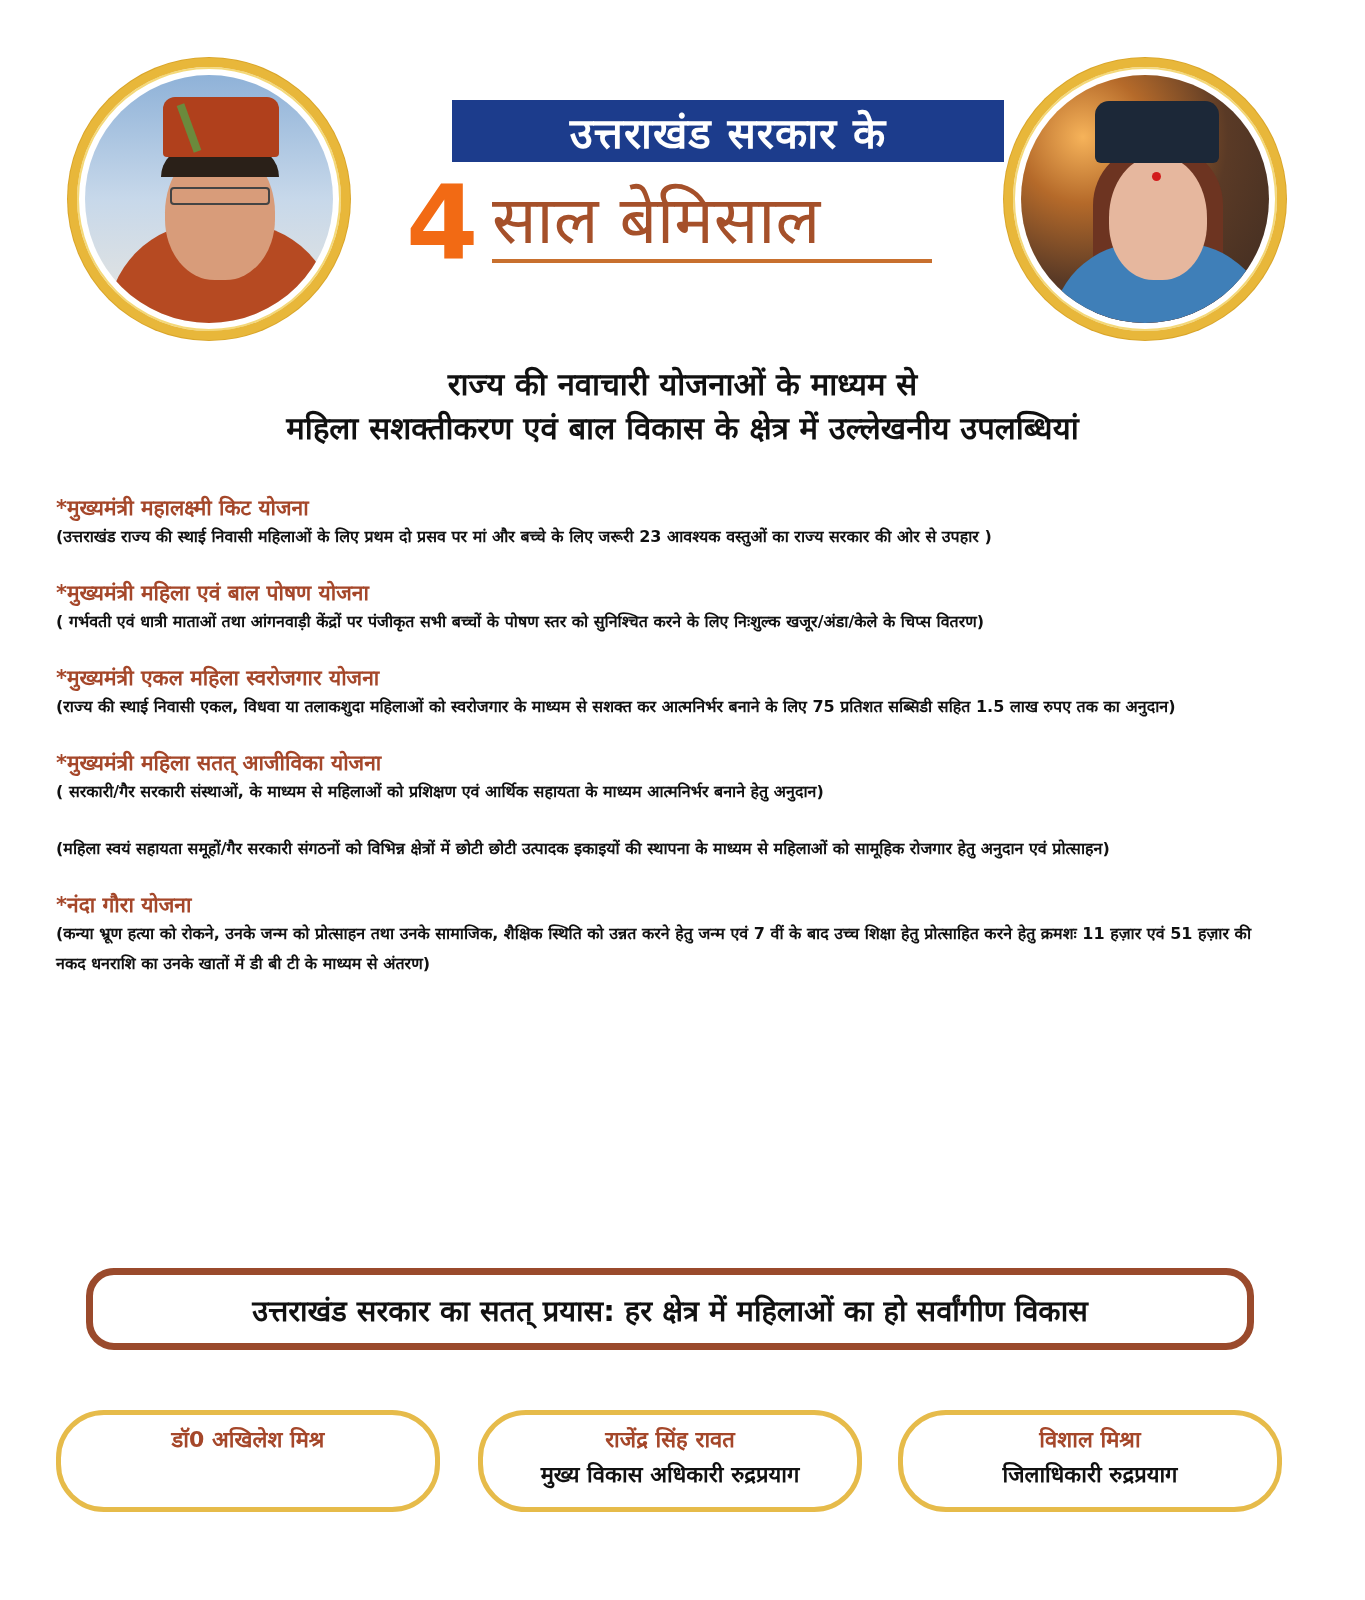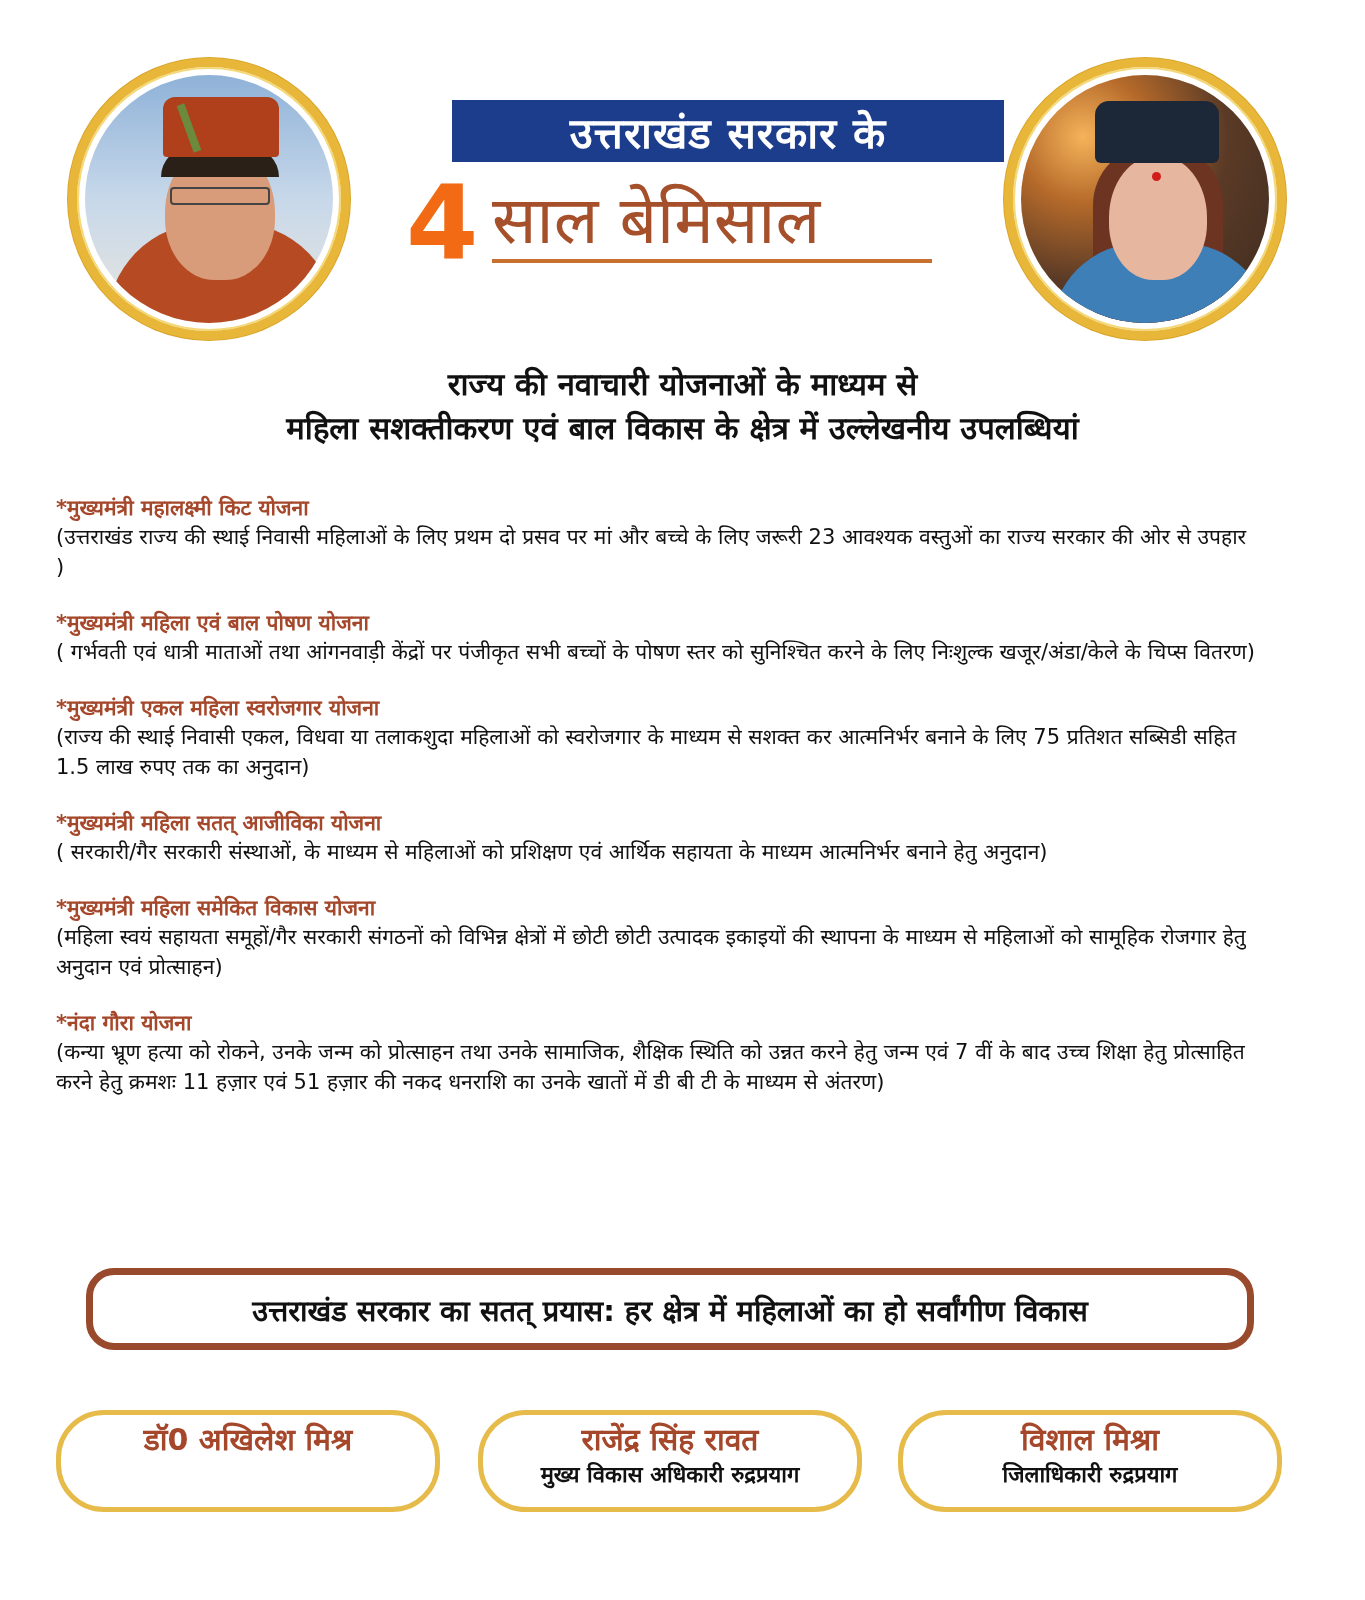--- a/index.html
+++ b/index.html
@@ -69,38 +69,38 @@
     
     .main-title {
       position: absolute; left: 0; top: 362px; width: 1365px;
       text-align: center; font-weight: bold; font-size: 31px; line-height: 44px; color: #111;
     }
 
     
     .schemes { position: absolute; left: 56px; top: 478px; width: 1200px; }
     .scheme { margin-bottom: 27px; }
     .scheme-title { color: #a5472a; font-weight: bold; font-size: 21px; line-height: 28px; margin-top: 16px; }
-    .scheme-desc { color: #111; font-weight: normal; font-size: 21px; line-height: 30px; }
+    .scheme-desc { color: #111; font-weight: bold; font-size: 16px; line-height: 30px; }
 
     
     .slogan {
       position: absolute; left: 86px; top: 1268px; width: 1168px; height: 82px;
       border: 7px solid #9a4a2c; border-radius: 28px;
       display: flex; align-items: center; justify-content: center;
       font-weight: bold; font-size: 29px; color: #111; background: #fff;
     }
 
     
     .official {
       position: absolute; top: 1410px; width: 384px; height: 102px;
       border: 5px solid #e6bb4a; border-radius: 48px;
       text-align: center; background: #fff;
       padding-top: 8px;
     }
-    .official-name { color: #a5472a; font-weight: bold; font-size: 30px; line-height: 34px; }
+    .official-name { color: #a5472a; font-weight: bold; font-size: 22px; line-height: 34px; }
     .official-role { color: #111; font-weight: bold; font-size: 22px; line-height: 36px; }
     .official-0 { left: 56px; }
     .official-1 { left: 478px; }
     .official-2 { left: 898px; }
   </style>
 </head>
 <body>
 
 <div class="portrait portrait-left">
   <div class="photo photo-left">
@@ -146,21 +146,20 @@
   </div>
   <div class="scheme">
     <div class="scheme-title">*मुख्यमंत्री एकल महिला स्वरोजगार योजना</div>
     <div class="scheme-desc">(राज्य की स्थाई निवासी एकल, विधवा या तलाकशुदा महिलाओं को स्वरोजगार के माध्यम से सशक्त कर आत्मनिर्भर बनाने के लिए 75 प्रतिशत सब्सिडी सहित 1.5 लाख रुपए तक का अनुदान)</div>
   </div>
   <div class="scheme">
     <div class="scheme-title">*मुख्यमंत्री महिला सतत् आजीविका योजना</div>
     <div class="scheme-desc">( सरकारी/गैर सरकारी संस्थाओं, के माध्यम से महिलाओं को प्रशिक्षण एवं आर्थिक सहायता के माध्यम आत्मनिर्भर बनाने हेतु अनुदान)</div>
   </div>
   <div class="scheme">
-    <div class="scheme-title">*मुख्यमंत्री महिला समेकित विकास योजना</div>
     <div class="scheme-desc">(महिला स्वयं सहायता समूहों/गैर सरकारी संगठनों को विभिन्न क्षेत्रों में छोटी छोटी उत्पादक इकाइयों की स्थापना के माध्यम से महिलाओं को सामूहिक रोजगार हेतु अनुदान एवं प्रोत्साहन)</div>
   </div>
   <div class="scheme">
     <div class="scheme-title">*नंदा गौरा योजना</div>
     <div class="scheme-desc">(कन्या भ्रूण हत्या को रोकने, उनके जन्म को प्रोत्साहन तथा उनके सामाजिक, शैक्षिक स्थिति को उन्नत करने हेतु जन्म एवं 7 वीं के बाद उच्च शिक्षा हेतु प्रोत्साहित करने हेतु क्रमशः 11 हज़ार एवं 51 हज़ार की नकद धनराशि का उनके खातों में डी बी टी के माध्यम से अंतरण)</div>
   </div>
 </div>
 
 <div class="slogan">उत्तराखंड सरकार का सतत् प्रयास: हर क्षेत्र में महिलाओं का हो सर्वांगीण विकास</div>
 

